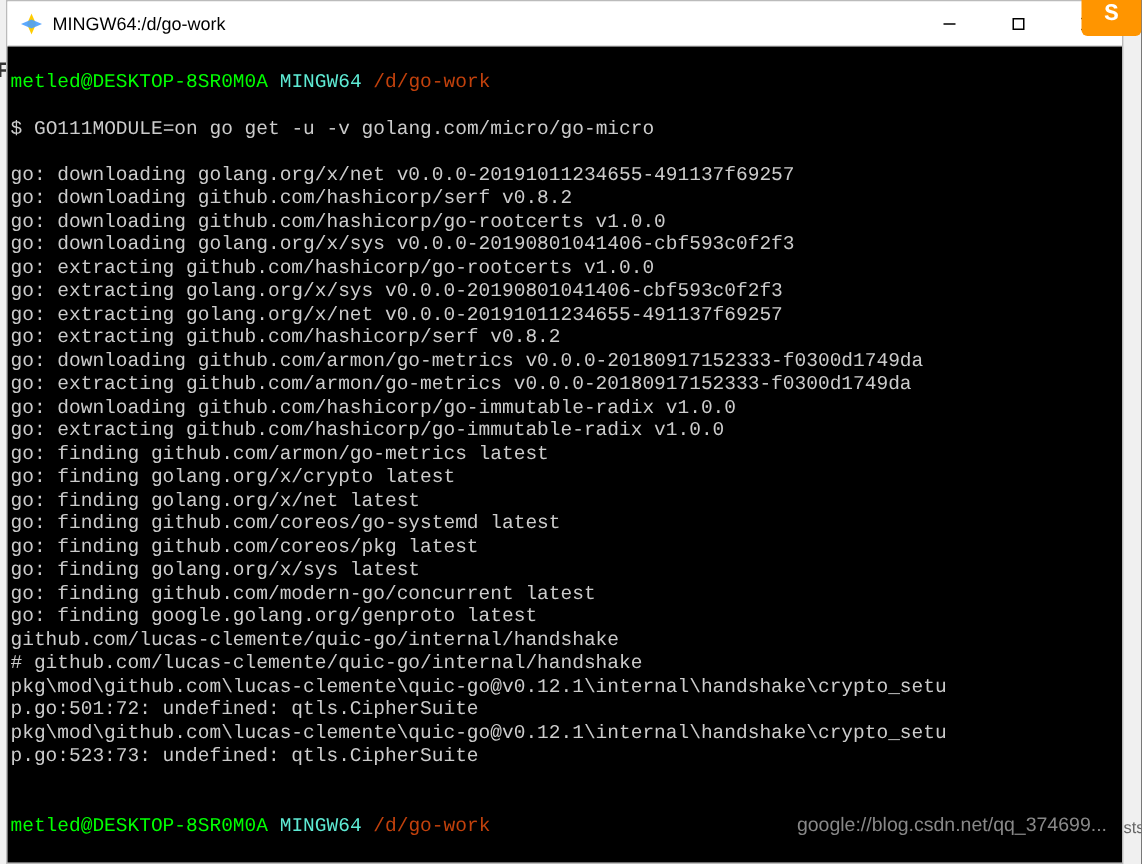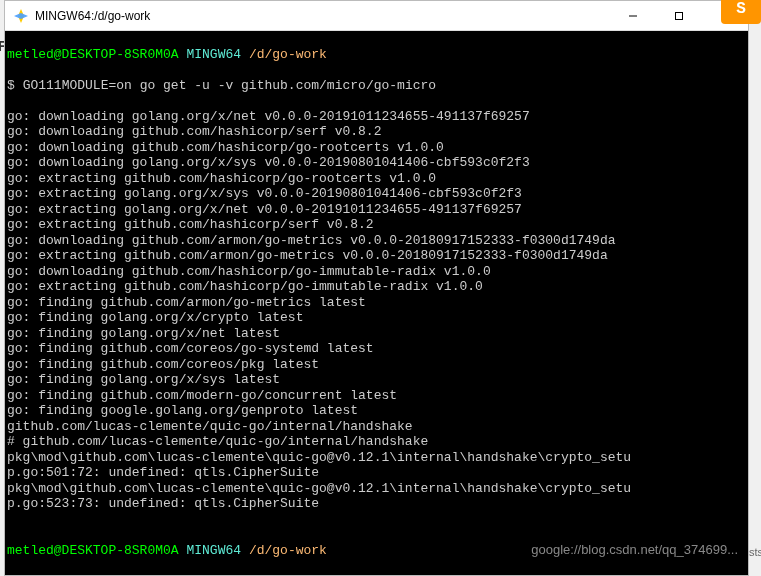--- a/index.html
+++ b/index.html
@@ -65,21 +65,21 @@
       font-size: 13px;
       line-height: 15.5px;
       padding: 0 2px;
       overflow: hidden;
       white-space: pre;
       position: relative;
     }
     .line { white-space: pre; }
     .green { color: #00ff00; }
     .magenta { color: #5eead4; }
-    .yellow { color: #fdba74; }
+    .yellow { color: #c2410c; }
     .white { color: #cccccc; }
     .watermark {
       position: absolute;
       bottom: 18px;
       right: 10px;
       color: #888;
       font-size: 13px;
       font-family: Arial, sans-serif;
     }
     .side-icon {
@@ -150,19 +150,19 @@
         <svg width="10" height="10" viewBox="0 0 10 10">
             <line x1="1" y1="1" x2="9" y2="9" stroke="#000" stroke-width="1"></line>
             <line x1="9" y1="1" x2="1" y2="9" stroke="#000" stroke-width="1"></line>
           </svg>
       </div>
     </div>
   </div>
 
   <div class="terminal">
 <div class="line"><span class="green">metled@DESKTOP-8SR0M0A</span> <span class="magenta">MINGW64</span> <span class="yellow">/d/go-work</span></div>
-<div class="line"><span class="white">$</span> <span class="white">GO111MODULE=on go get -u -v github.com/micro/go-micro</span></div>
+<div class="line"><span class="white">$</span> <span class="white">GO111MODULE=on go get -u -v golang.com/micro/go-micro</span></div>
 <div id="output"><div class="line white">go: downloading golang.org/x/net v0.0.0-20191011234655-491137f69257</div><div class="line white">go: downloading github.com/hashicorp/serf v0.8.2</div><div class="line white">go: downloading github.com/hashicorp/go-rootcerts v1.0.0</div><div class="line white">go: downloading golang.org/x/sys v0.0.0-20190801041406-cbf593c0f2f3</div><div class="line white">go: extracting github.com/hashicorp/go-rootcerts v1.0.0</div><div class="line white">go: extracting golang.org/x/sys v0.0.0-20190801041406-cbf593c0f2f3</div><div class="line white">go: extracting golang.org/x/net v0.0.0-20191011234655-491137f69257</div><div class="line white">go: extracting github.com/hashicorp/serf v0.8.2</div><div class="line white">go: downloading github.com/armon/go-metrics v0.0.0-20180917152333-f0300d1749da</div><div class="line white">go: extracting github.com/armon/go-metrics v0.0.0-20180917152333-f0300d1749da</div><div class="line white">go: downloading github.com/hashicorp/go-immutable-radix v1.0.0</div><div class="line white">go: extracting github.com/hashicorp/go-immutable-radix v1.0.0</div><div class="line white">go: finding github.com/armon/go-metrics latest</div><div class="line white">go: finding golang.org/x/crypto latest</div><div class="line white">go: finding golang.org/x/net latest</div><div class="line white">go: finding github.com/coreos/go-systemd latest</div><div class="line white">go: finding github.com/coreos/pkg latest</div><div class="line white">go: finding golang.org/x/sys latest</div><div class="line white">go: finding github.com/modern-go/concurrent latest</div><div class="line white">go: finding google.golang.org/genproto latest</div><div class="line white">github.com/lucas-clemente/quic-go/internal/handshake</div><div class="line white"># github.com/lucas-clemente/quic-go/internal/handshake</div><div class="line white">pkg\mod\github.com\lucas-clemente\quic-go@v0.12.1\internal\handshake\crypto_setu</div><div class="line white">p.go:501:72: undefined: qtls.CipherSuite</div><div class="line white">pkg\mod\github.com\lucas-clemente\quic-go@v0.12.1\internal\handshake\crypto_setu</div><div class="line white">p.go:523:73: undefined: qtls.CipherSuite</div><div class="line white">&nbsp;</div></div>
 <div class="line"><span class="green">metled@DESKTOP-8SR0M0A</span> <span class="magenta">MINGW64</span> <span class="yellow">/d/go-work</span></div>
 <div class="line"><span class="white">$</span></div>
     <div class="watermark">google://blog.csdn.net/qq_374699...</div>
   </div>
 </div>
 
 </body></html>

